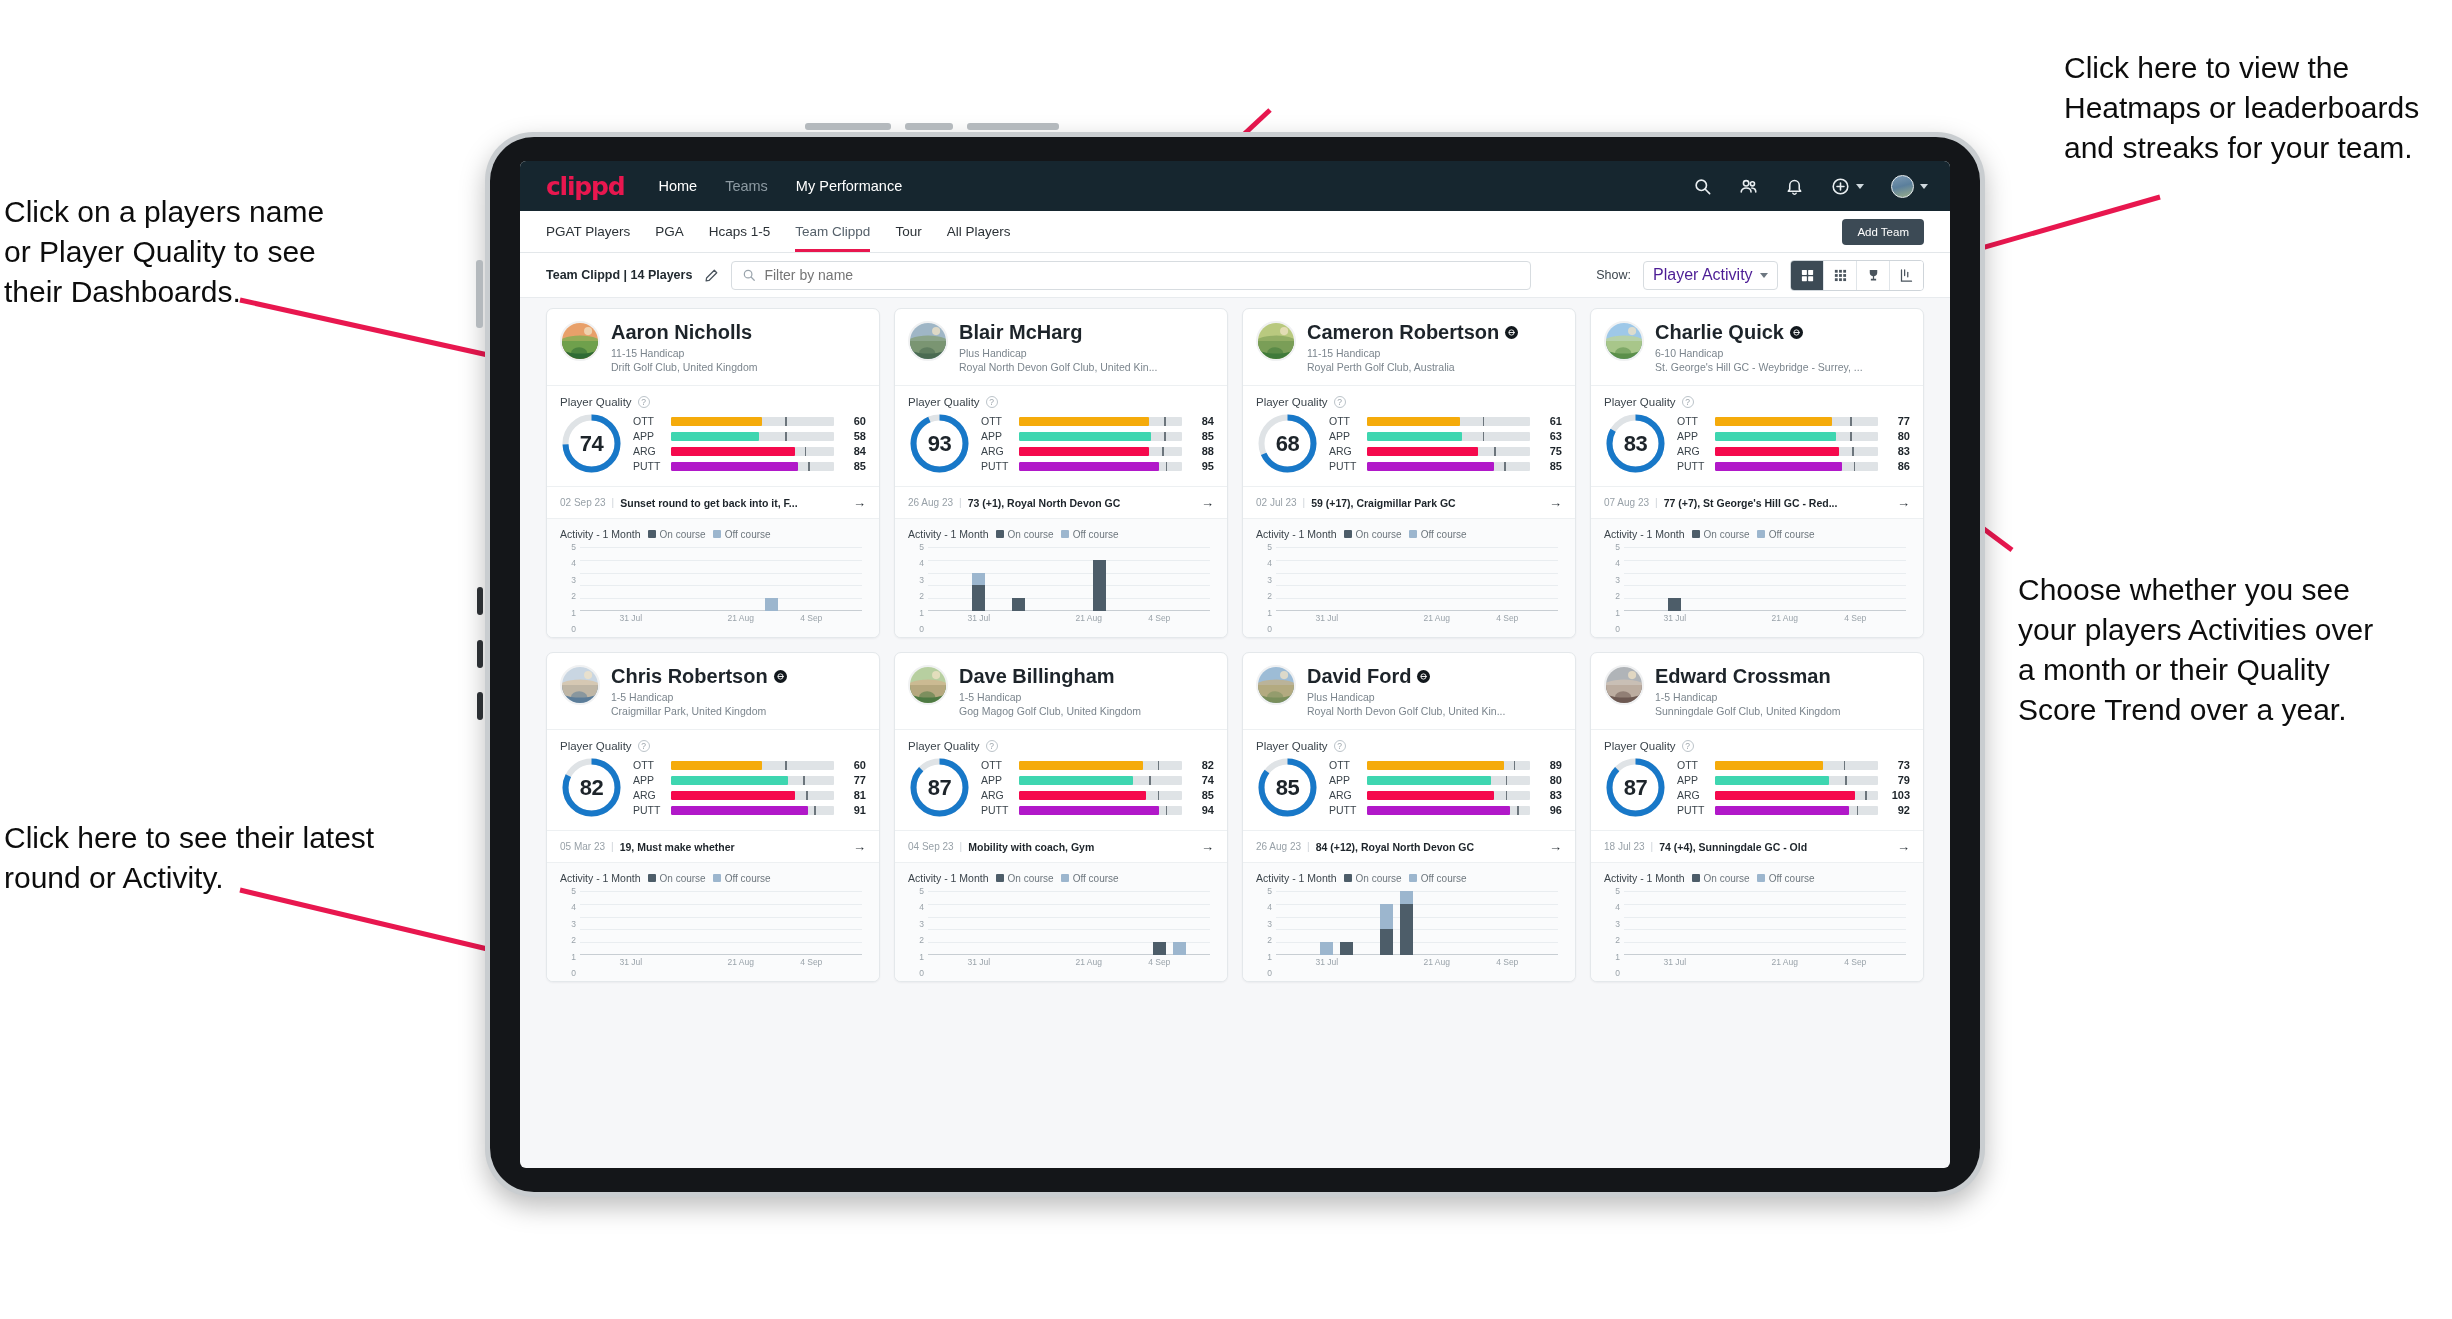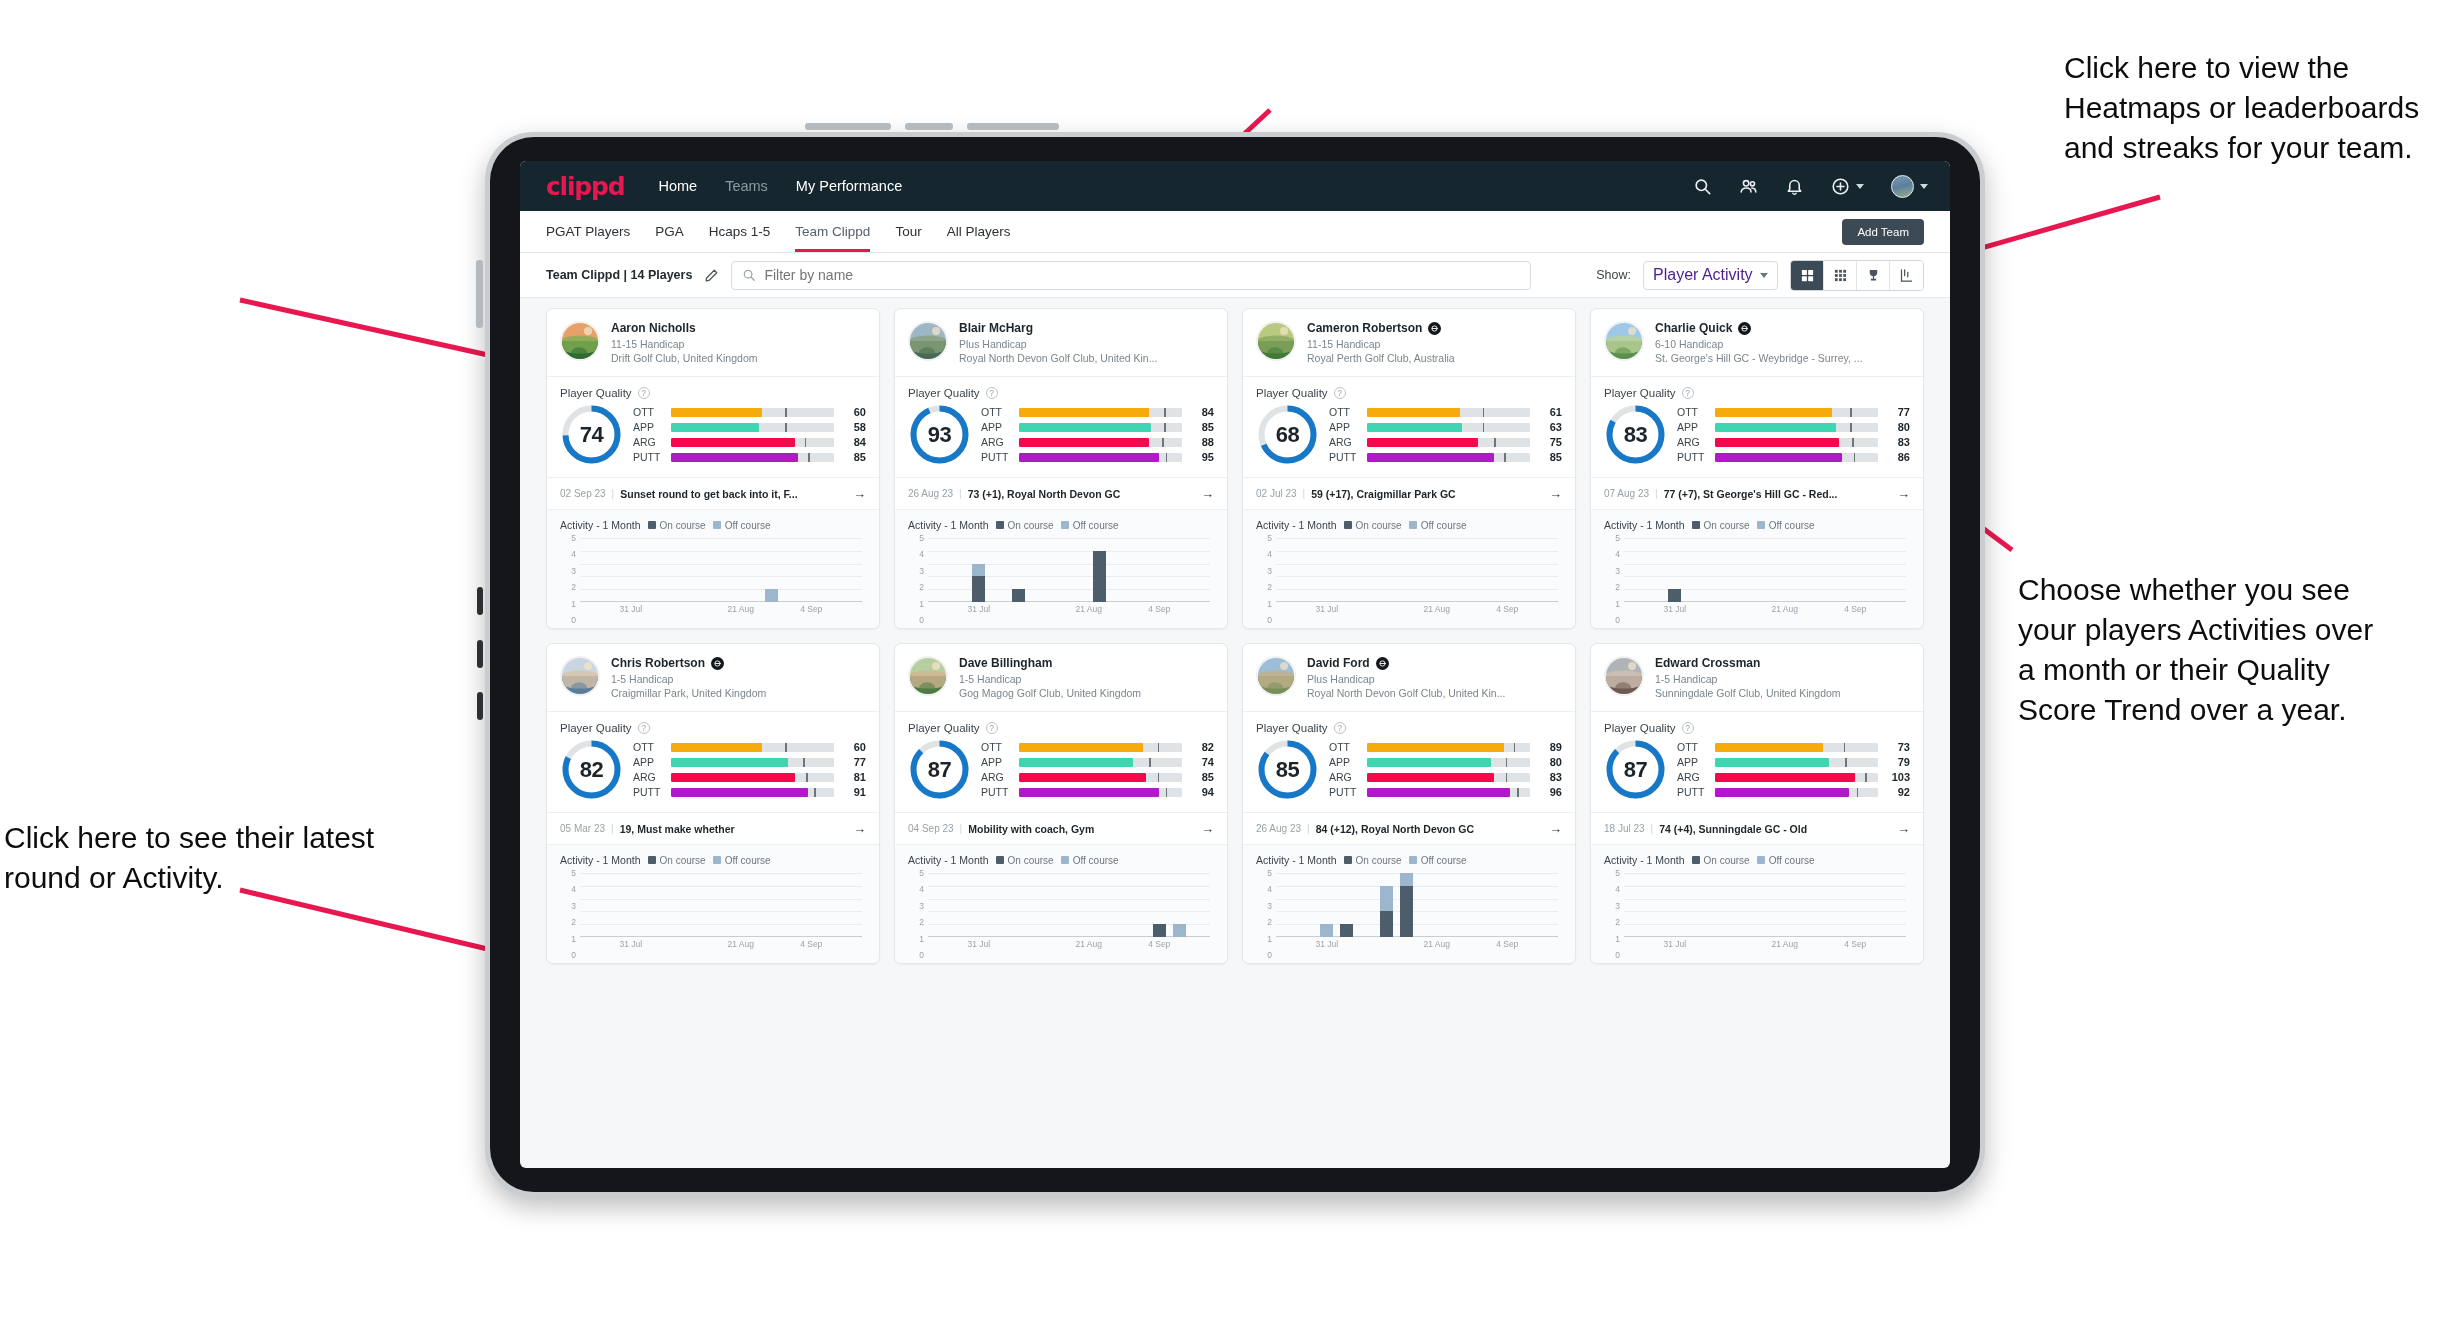--- a/index.html
+++ b/index.html
@@ -157,21 +157,21 @@
     background: #ffffff; border: 1px solid #e4e8eb; border-radius: 7px;
     overflow: hidden; box-shadow: 0 1px 2px rgba(15,23,30,.05);
   }
   .card-head { display: flex; gap: 11px; padding: 12px 13px; align-items: flex-start; }
   .pavatar {
     width: 40px; height: 40px; border-radius: 50%; flex: 0 0 auto;
     border: 2px solid #f0f1f2; overflow: hidden;
   }
   .pavatar svg { width: 100%; height: 100%; display: block; }
   .pname-row { display: flex; align-items: center; gap: 6px; }
-  .pname { font-size: 12px; font-weight: 700; color: #1d242a; cursor: pointer; }
+  .pname { font-size: 20px; font-weight: 700; color: #1d242a; cursor: pointer; }
   .verified {
     width: 13px; height: 13px; border-radius: 50%; background: #12181d;
     display: inline-flex; align-items: center; justify-content: center; flex: 0 0 auto;
   }
   .verified svg { width: 9px; height: 9px; color: #ffffff; display: block; }
   .phcap { font-size: 10.5px; color: #7b858d; margin-top: 3px; }
   .pclub { font-size: 10.5px; color: #7b858d; margin-top: 2px;
            white-space: nowrap; overflow: hidden; text-overflow: ellipsis; max-width: 215px; }
 
   .sect { border-top: 1px solid #edf0f2; padding: 10px 13px 11px 13px; }
@@ -237,20 +237,23 @@
   .xlab { position: absolute; font-size: 8.5px; color: #9aa3aa; transform: translateX(-50%); }
 </style>
 </head>
 <body>
 
 <div id="root">
 
   <div class="annot" style="left:2018px; top:48px;margin-left:46px;">Click here to view the
 Heatmaps or leaderboards
 and streaks for your team.</div>
+  <div class="annot" style="left:4px; top:192px;">Click on a players name
+or Player Quality to see
+their Dashboards.</div>
   <div class="annot" style="left:2018px; top:570px;">Choose whether you see
 your players Activities over
 a month or their Quality
 Score Trend over a year.</div>
   <div class="annot" style="left:4px; top:818px;">Click here to see their latest
 round or Activity.</div>
 
   <svg class="arrow" style="left:1110px; top:100px;" width="280" height="170" viewBox="0 0 280 170">
     <defs>
         <marker id="ah" markerWidth="9" markerHeight="9" refX="4" refY="4.5" orient="auto">

